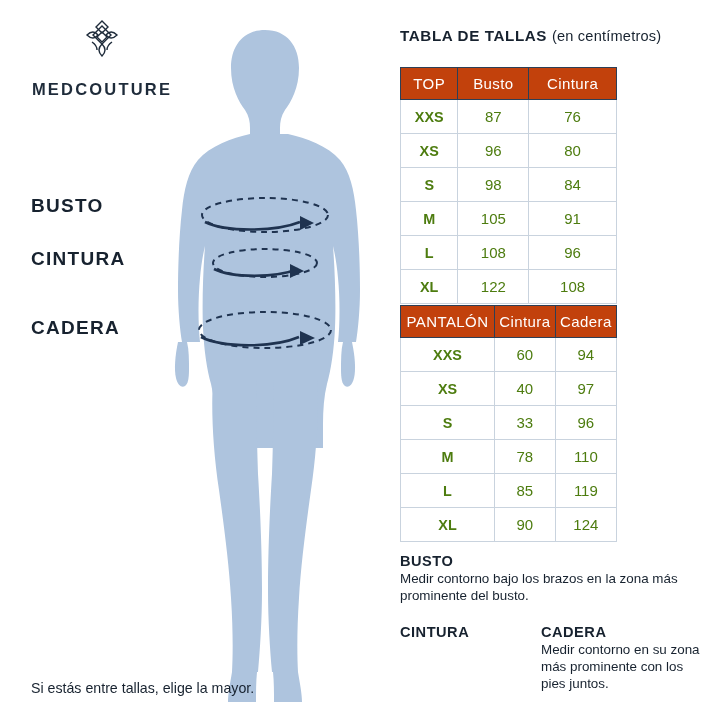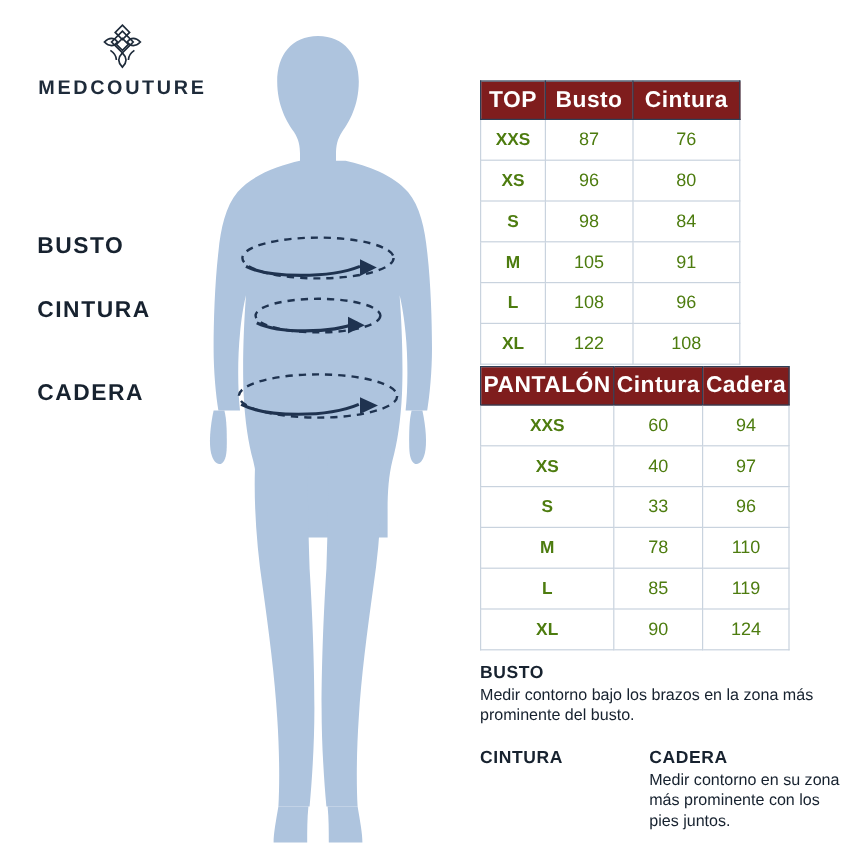--- a/index.html
+++ b/index.html
@@ -26,21 +26,21 @@
     left: 22px; top: 18px;
     width: 160px;
     text-align: center;
   }
   #brand-ornament { height: 42px; }
   #brand-name {
     font-size: 16.5px;
     letter-spacing: 2.2px;
     font-weight: 700;
     color: #1e2b3a;
-    margin-top: 4px;
+    margin-top: 20px;
   }
 
   .measure-label {
     position: absolute;
     font-size: 19px;
     font-weight: 700;
     letter-spacing: 1.3px;
     color: #17222f;
   }
   #label-busto  { left: 31px; top: 195px; }
@@ -115,24 +115,24 @@
   #table-bottom { top: 305px; }
 
   table.size-table th,
   table.size-table td {
     border: 1px solid #ffffff;
     text-align: center;
     height: 34px;
     padding: 0 2px;
   }
   table.size-table thead th {
-    background: #7f1d1d;
+    background: #c2410c;
     color: #ffffff;
-    font-weight: 700;
-    font-size: 19px;
+    font-weight: 400;
+    font-size: 15px;
     letter-spacing: 0.4px;
     height: 32px;
     border: 1px solid #2d3f56;
   }
   table.size-table thead th.size-col { text-align: center; }
   table.size-table tbody tr { background: #ffffff; }
   table.size-table tbody td {
     border: 1px solid #c9d3de;
     color: #4d7c0f;
     font-size: 15px;
@@ -273,25 +273,30 @@
       <g>
         <ellipse cx="115" cy="320" rx="66" ry="18" fill="none" stroke="#1f3350" stroke-width="2" stroke-dasharray="6 5"></ellipse>
         <path d="M51 327 c22 11 72 11 98 0" fill="none" stroke="#1f3350" stroke-width="2.6"></path>
         <polygon points="150,321 165,328 150,335" fill="#1f3350"></polygon>
       </g>
     </svg>
   </div>
 
 
   <div id="footnote">
+    <div>Si estás entre tallas, elige la mayor.</div>
   </div>
 </div>
 
 <div id="right-panel">
 
+  <div id="table-title">
+    <span>TABLA DE TALLAS</span>
+    <span class="sub">(en centímetros)</span>
+  </div>
 
   <table class="size-table" id="table-top">
     <thead>
       <tr>
         <th class="size-col">TOP</th>
         <th>Busto</th>
         <th>Cintura</th>
       </tr>
     </thead>
     <tbody>

